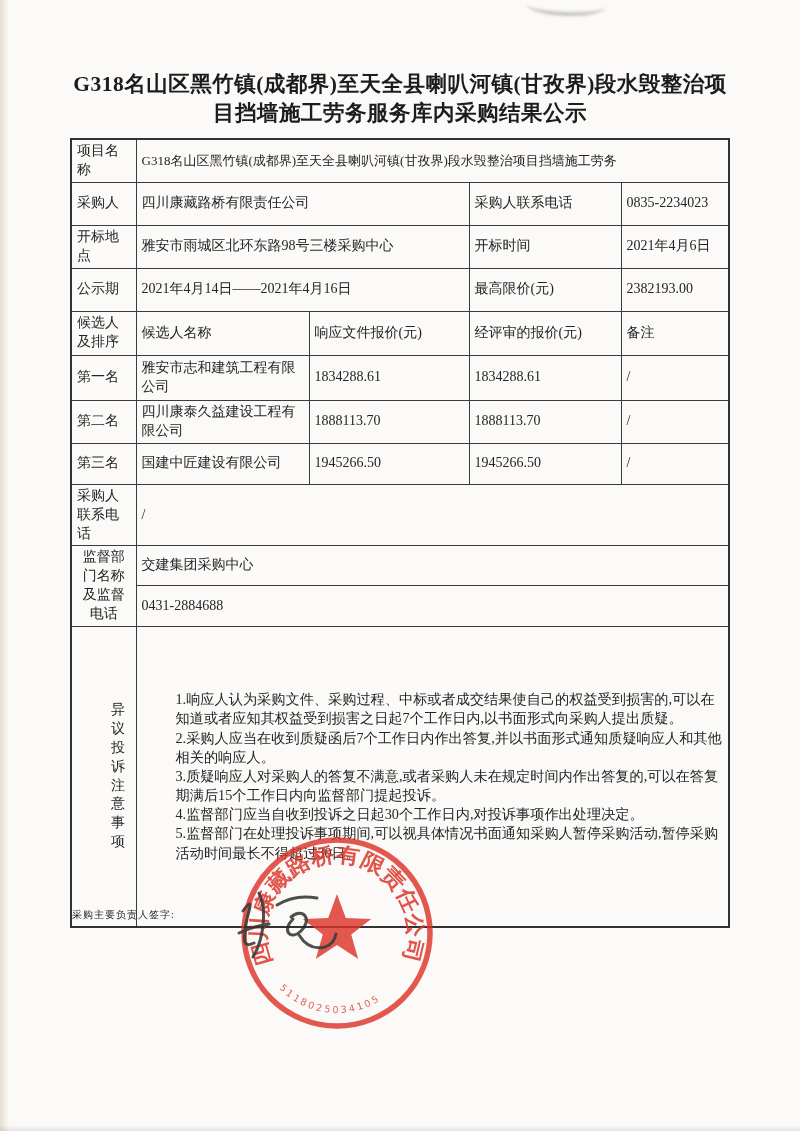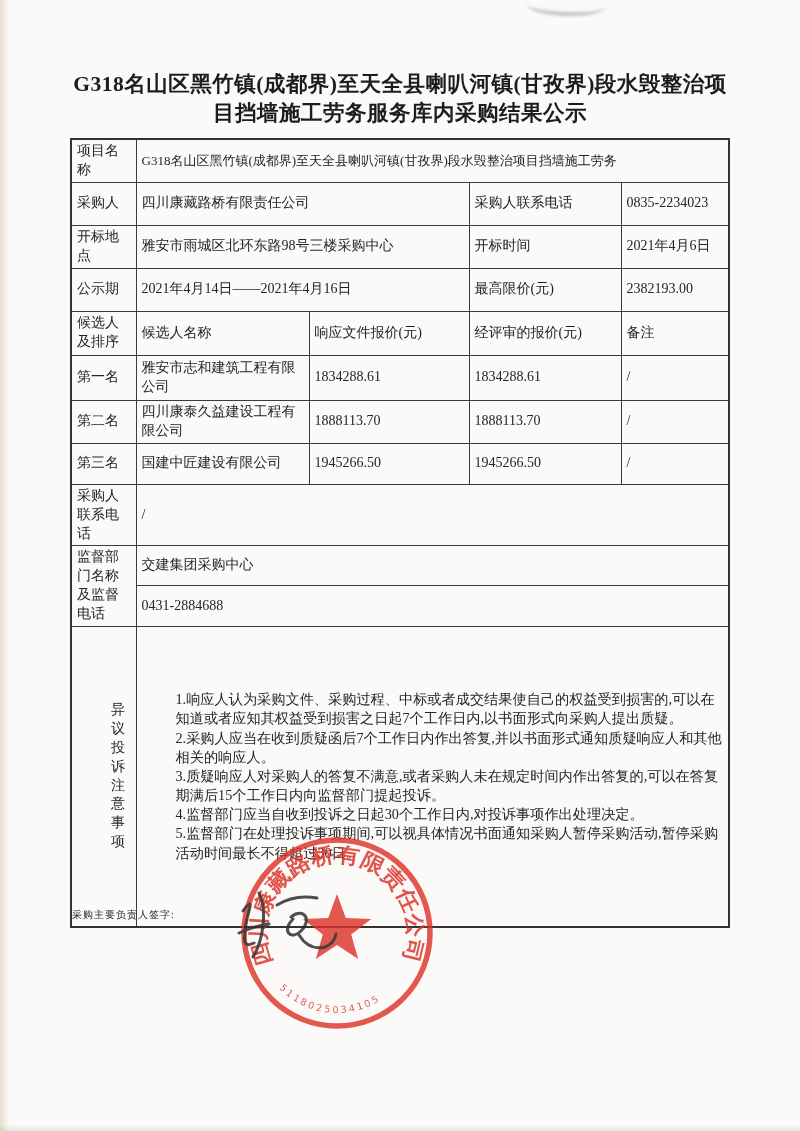--- a/index.html
+++ b/index.html
@@ -38,21 +38,21 @@
   }
   table.doc td{
     border:1.5px solid #3c3c3c;
     vertical-align:middle;
     padding:2px 5px;
     line-height:1.35;
     overflow:hidden;
   }
   table.doc{border:2.5px solid #333;}
   td.lab{text-align:left;padding-left:4px;}
-  td.lab-c{padding:2px 3px;}
+  td.lab-c{text-align:center;padding:2px 3px;}
   td.val{text-align:left;padding-left:7px;font-family:Liberation Serif, serif;}
   td.ctr{text-align:left;margin-top:6px;}
   td.small-val{font-size:13px;white-space:nowrap;letter-spacing:0;padding-left:6px;}
   tr.h38 td{height:33px;}
   tr.h43 td{height:38px;}
   tr.h44 td{height:39px;}
   tr.h45 td{height:40px;}
   tr.h41 td{height:36px;}
   tr.h40 td{height:35px;}
   tr.h39 td{height:34px;}

